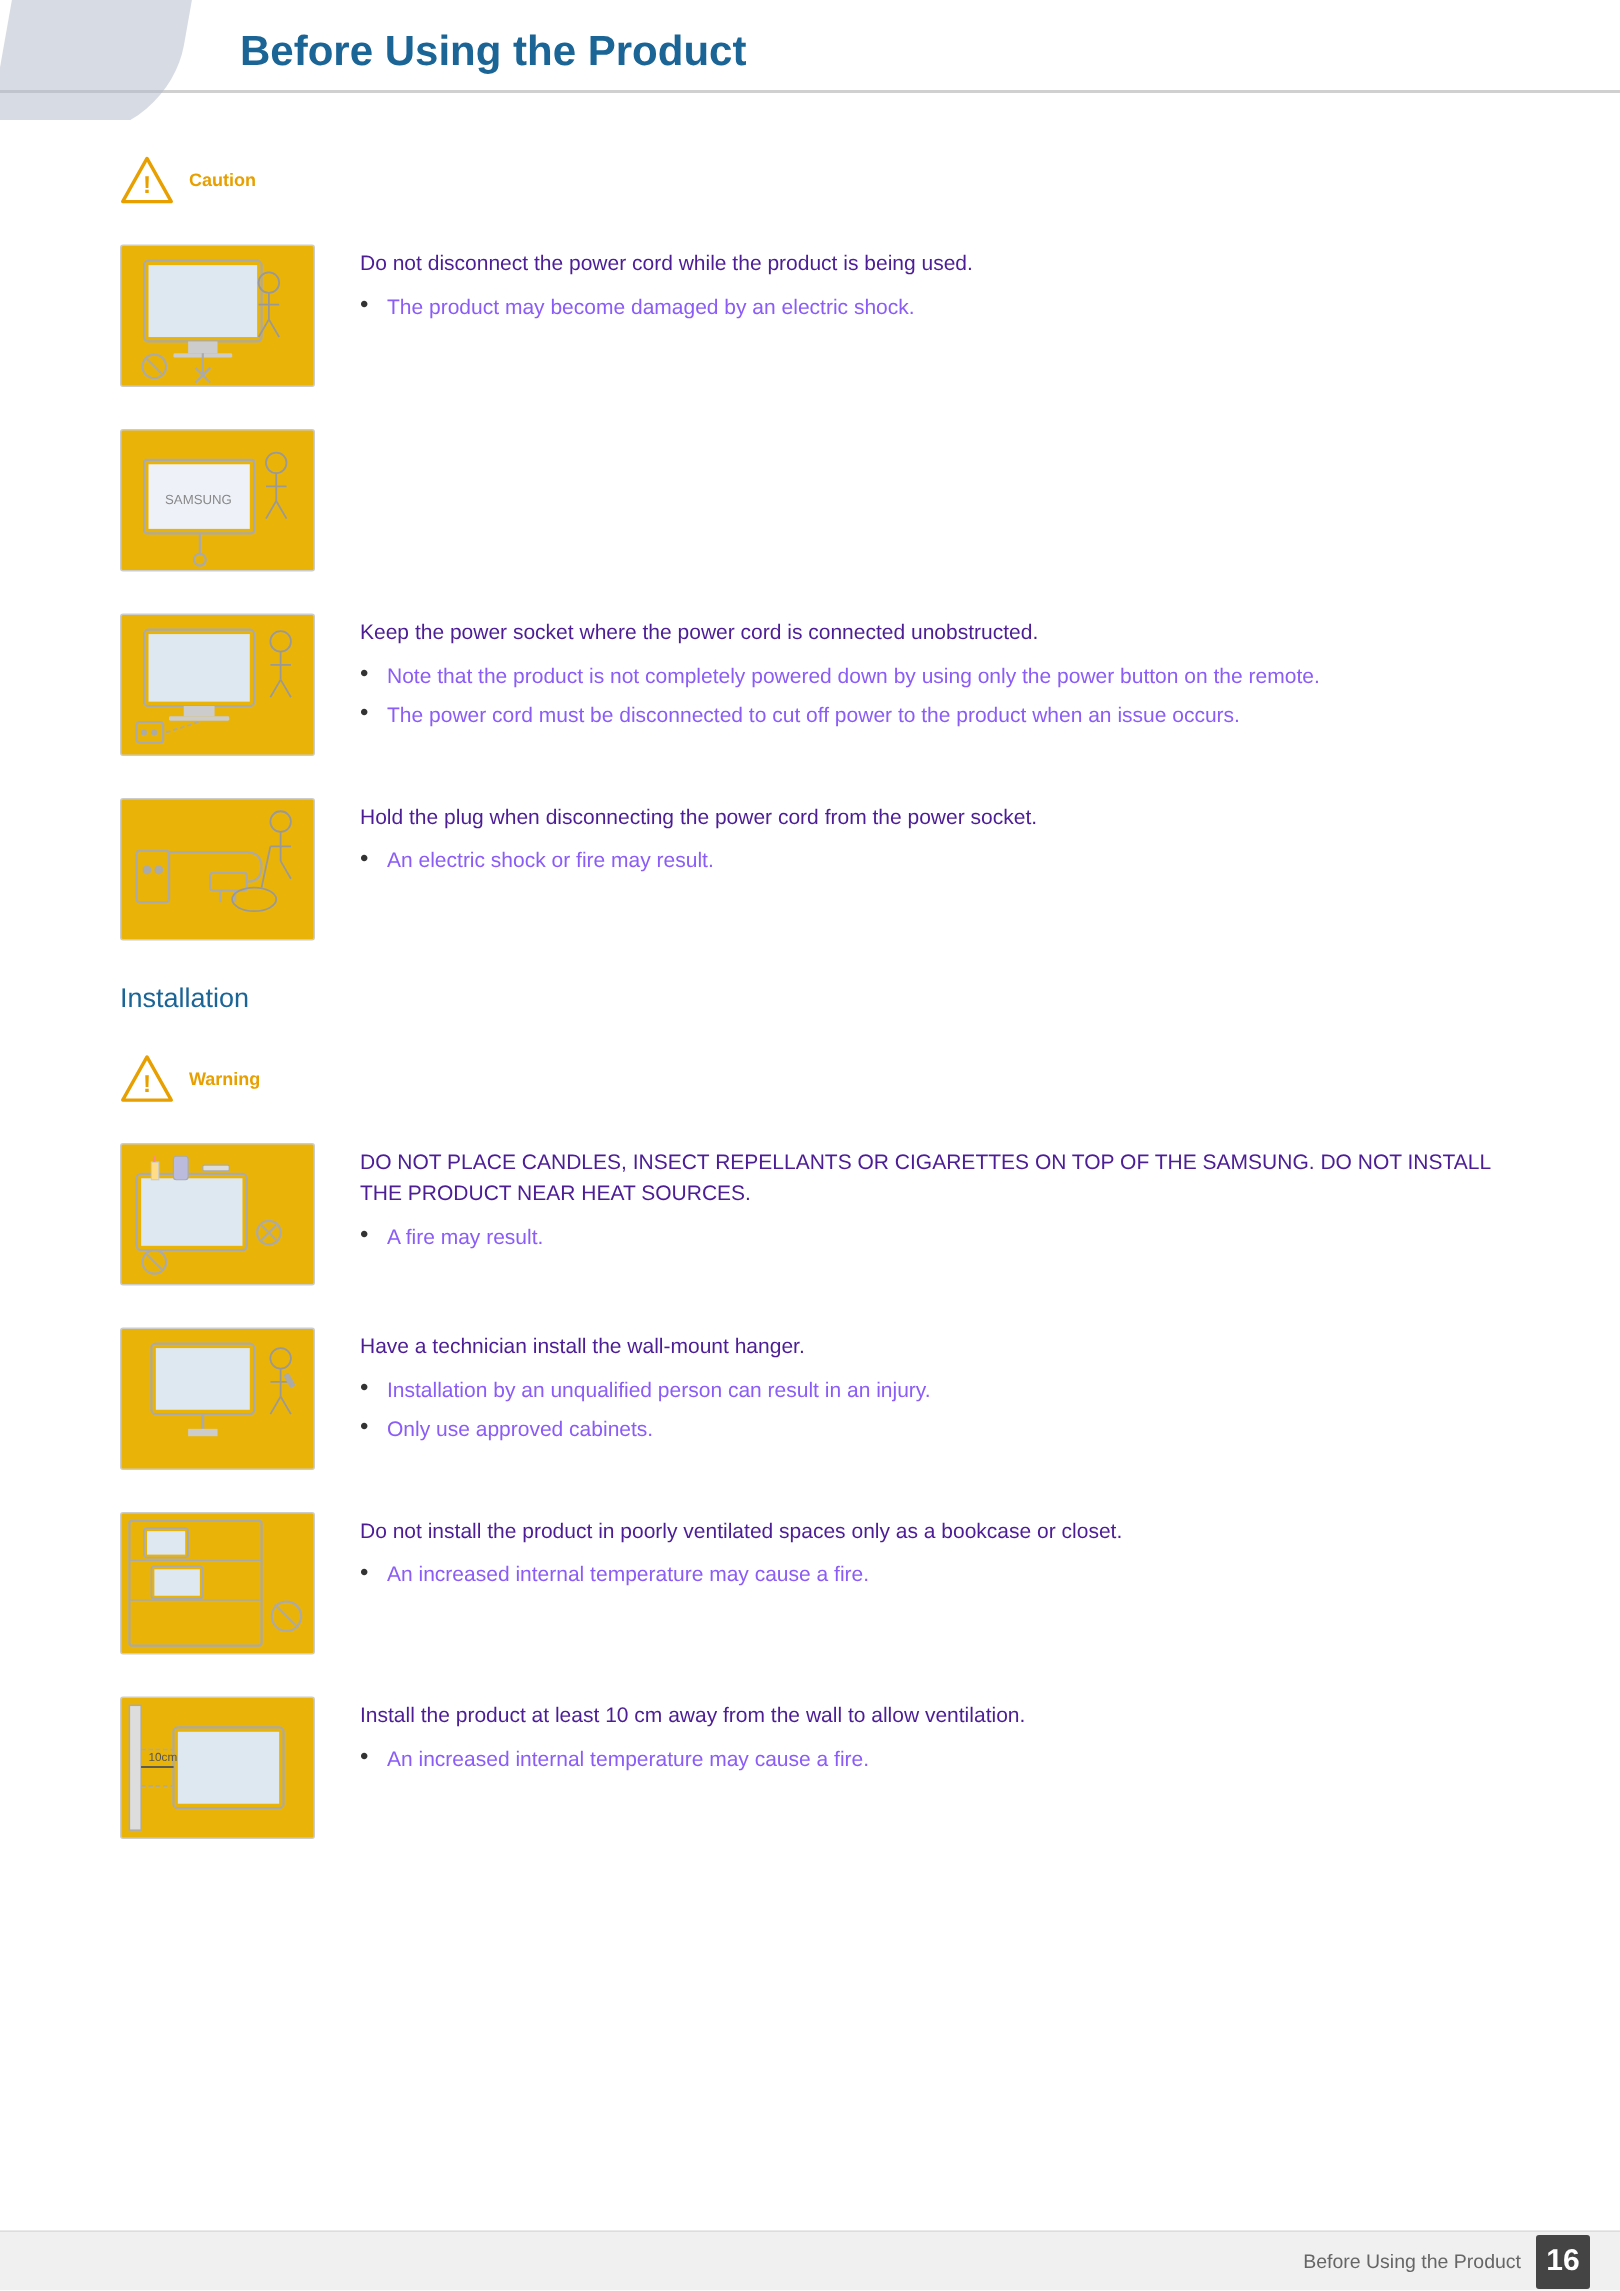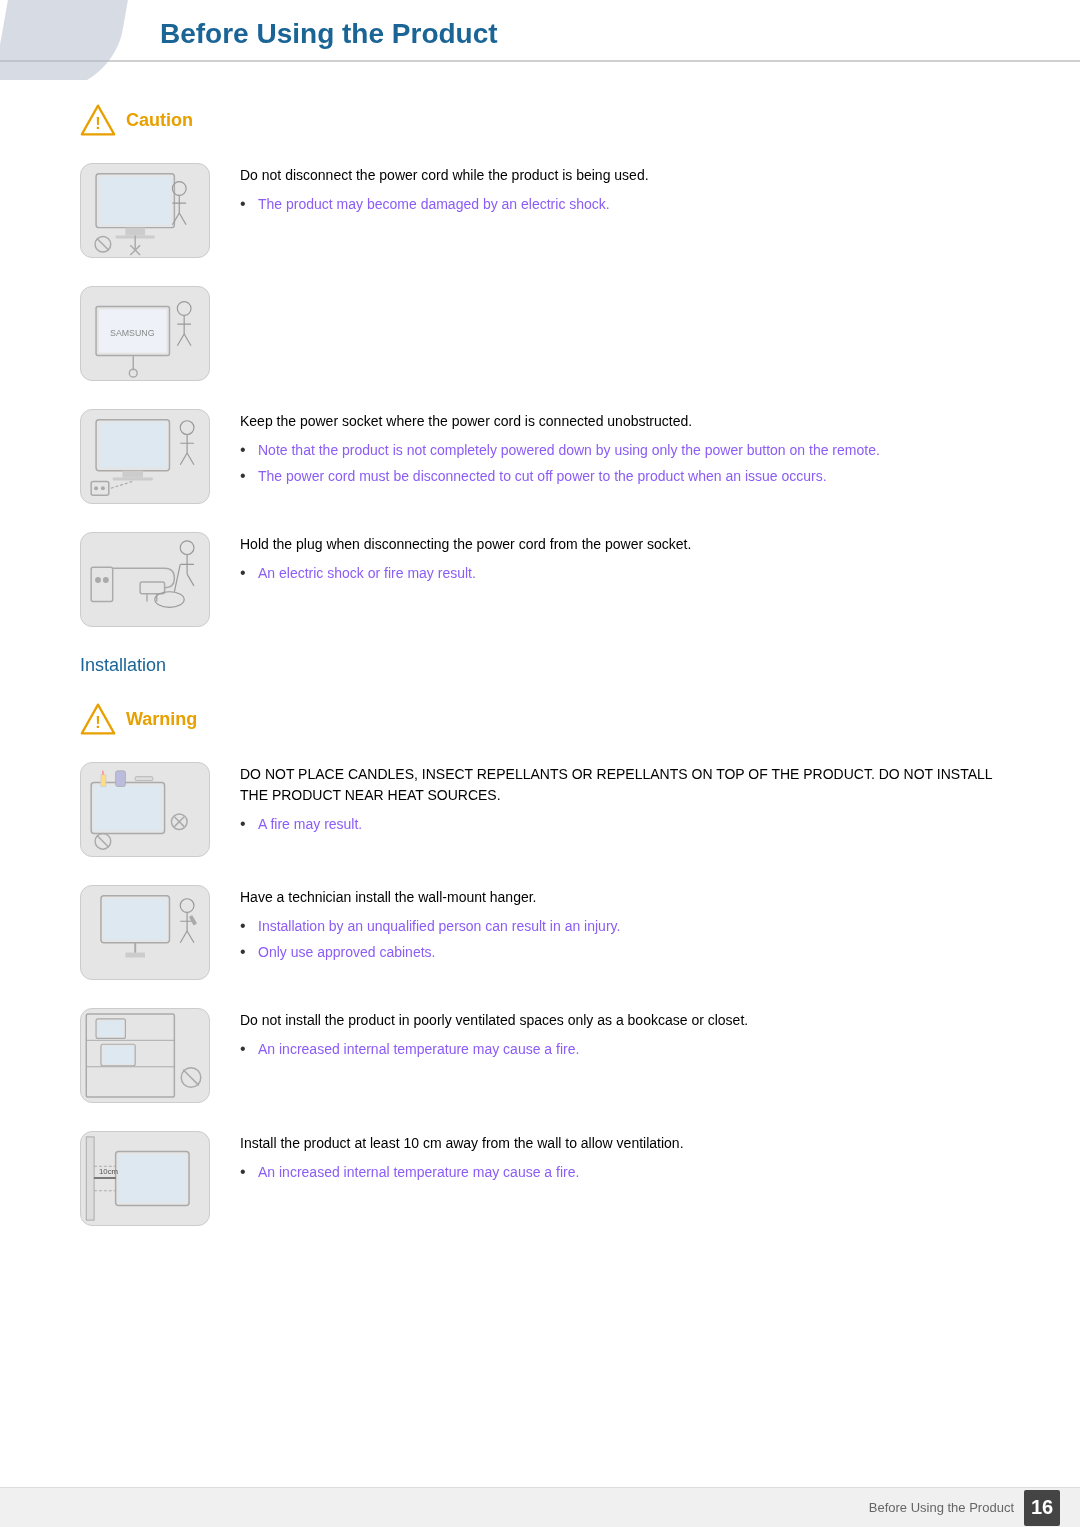--- a/index.html
+++ b/index.html
@@ -57,54 +57,54 @@
       margin-bottom: 25px;
       margin-top: 10px;
     }
     .warning-triangle {
       width: 36px;
       height: 36px;
       margin-right: 10px;
       flex-shrink: 0;
     }
     .badge-label {
-      font-size: 18px;
+      font-size: 12px;
       font-weight: bold;
       color: #e8a000;
     }
 
     
     .item-row {
       display: flex;
       align-items: flex-start;
       margin-bottom: 28px;
     }
     .item-image {
       width: 130px;
       min-width: 130px;
       height: 95px;
       border: 1.5px solid #ccc;
-      border-radius: 12px;
+      border-radius: 2px;
       margin-right: 30px;
-      background: #e5e5e5;
+      background: #eab308;
       display: flex;
       align-items: center;
       justify-content: center;
       flex-shrink: 0;
       overflow: hidden;
       position: relative;
     }
     .item-text {
       flex: 1;
       padding-top: 2px;
     }
     .item-main-text {
       margin-bottom: 8px;
       line-height: 1.5;
-      color: #000000;
+      color: #4c1d95;
     }
     .item-bullets {
       list-style: none;
       padding: 0;
     }
     .item-bullets li {
       position: relative;
       padding-left: 18px;
       margin-bottom: 5px;
       line-height: 1.5;
@@ -323,21 +323,21 @@
 
         <circle cx="22" cy="80" r="8" fill="none" stroke="#aaa" stroke-width="1.5"></circle>
         <line x1="16" y1="74" x2="28" y2="86" stroke="#aaa" stroke-width="1.5"></line>
 
         <circle cx="100" cy="60" r="8" fill="none" stroke="#aaa" stroke-width="1.5"></circle>
         <line x1="95" y1="55" x2="105" y2="65" stroke="#aaa" stroke-width="1.5"></line>
         <line x1="105" y1="55" x2="95" y2="65" stroke="#aaa" stroke-width="1.5"></line>
       </svg>
     </div>
     <div class="item-text">
-      <p class="item-main-text">DO NOT PLACE CANDLES, INSECT REPELLANTS OR REPELLANTS ON TOP OF THE PRODUCT. DO NOT INSTALL THE PRODUCT NEAR HEAT SOURCES.</p>
+      <p class="item-main-text">DO NOT PLACE CANDLES, INSECT REPELLANTS OR CIGARETTES ON TOP OF THE SAMSUNG. DO NOT INSTALL THE PRODUCT NEAR HEAT SOURCES.</p>
       <ul class="item-bullets">
         <li>A fire may result.</li>
       </ul>
     </div>
   </div>
 
   <div class="item-row">
     <div class="item-image">
       <svg class="illus" viewBox="0 0 130 95">
 

